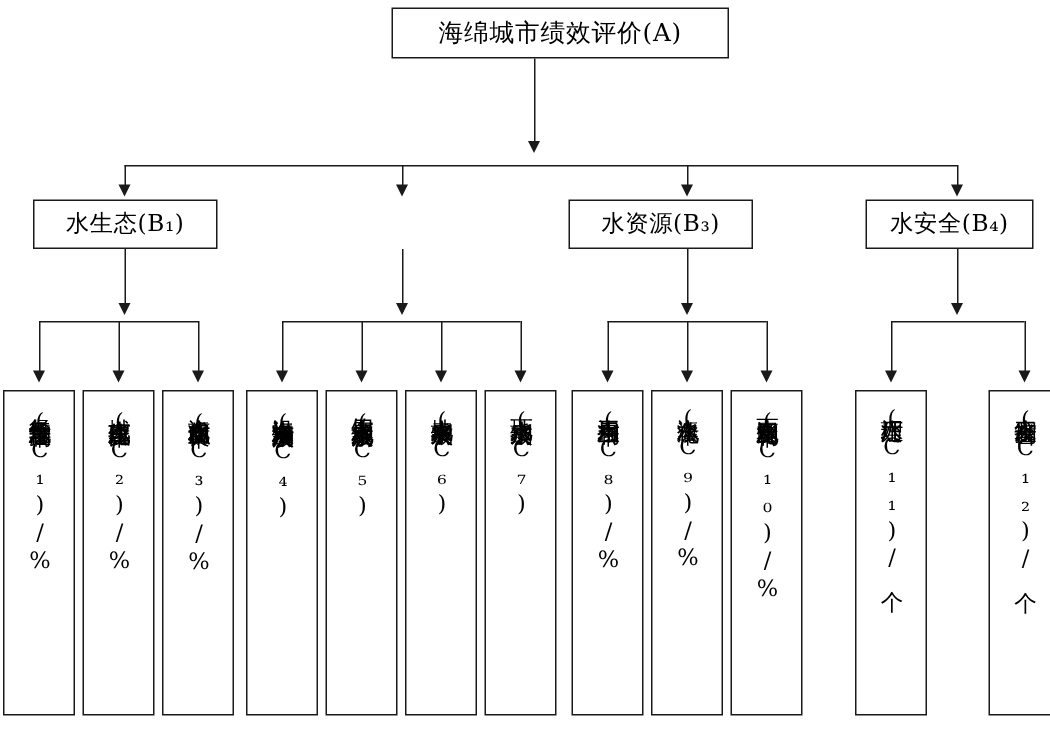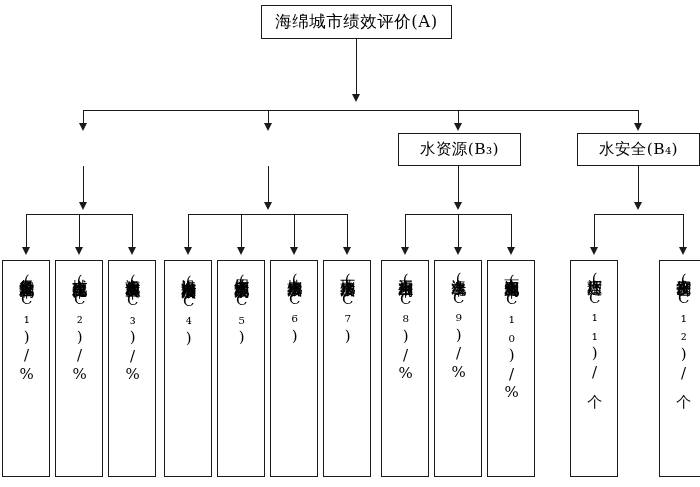--- a/index.html
+++ b/index.html
@@ -15,21 +15,21 @@
     position:absolute;
     box-sizing:border-box;
     border:1.3px solid #1a1a1a;
     background:#ffffff;
     display:flex;
     align-items:center;
     justify-content:center;
     text-align:center;
   }
   .box.level-a{
-    left:261px;top:5px;width:191px;height:34px;
+    left:261px;top:5px;width:225px;height:34px;
     font-size:16.5px;
     letter-spacing:0.5px;
   }
   .box.level-b{
     top:133px;height:33px;
     font-size:15.5px;
     letter-spacing:0.4px;
   }
   .box.level-c{
     top:260px;height:217px;
@@ -71,24 +71,27 @@
   <div class="hline" style="left:83px;top:110px;width:555px;"></div>
   <div class="vline" style="left:83px;top:110px;height:16px;"></div>
   <div class="arrow" style="left:78.5px;top:123px;"></div>
   <div class="vline" style="left:268px;top:110px;height:16px;"></div>
   <div class="arrow" style="left:263.5px;top:123px;"></div>
   <div class="vline" style="left:458px;top:110px;height:16px;"></div>
   <div class="arrow" style="left:453.5px;top:123px;"></div>
   <div class="vline" style="left:638px;top:110px;height:16px;"></div>
   <div class="arrow" style="left:633.5px;top:123px;"></div>
 
-  <div class="box level-b" style="left:398px;width:123px;">
+  <div class="box level-b" style="left:22px;width:123px;">
+    <span>水生态(B₁)</span>
+  </div>
+  <div class="box level-b" style="left:379px;width:123px;">
     <span>水资源(B₃)</span>
   </div>
-  <div class="box level-b" style="left:577px;width:123px;">
+  <div class="box level-b" style="left:577px;width:112px;">
     <span>水安全(B₄)</span>
   </div>
 
   <div class="vline" style="left:83px;top:166px;height:42px;"></div>
   <div class="arrow" style="left:78.5px;top:202px;"></div>
   <div class="hline" style="left:26px;top:214px;width:106px;"></div>
   <div class="vline" style="left:26px;top:214px;height:36px;"></div>
   <div class="arrow" style="left:21.5px;top:247px;"></div>
   <div class="vline" style="left:79px;top:214px;height:36px;"></div>
   <div class="arrow" style="left:74.5px;top:247px;"></div>

